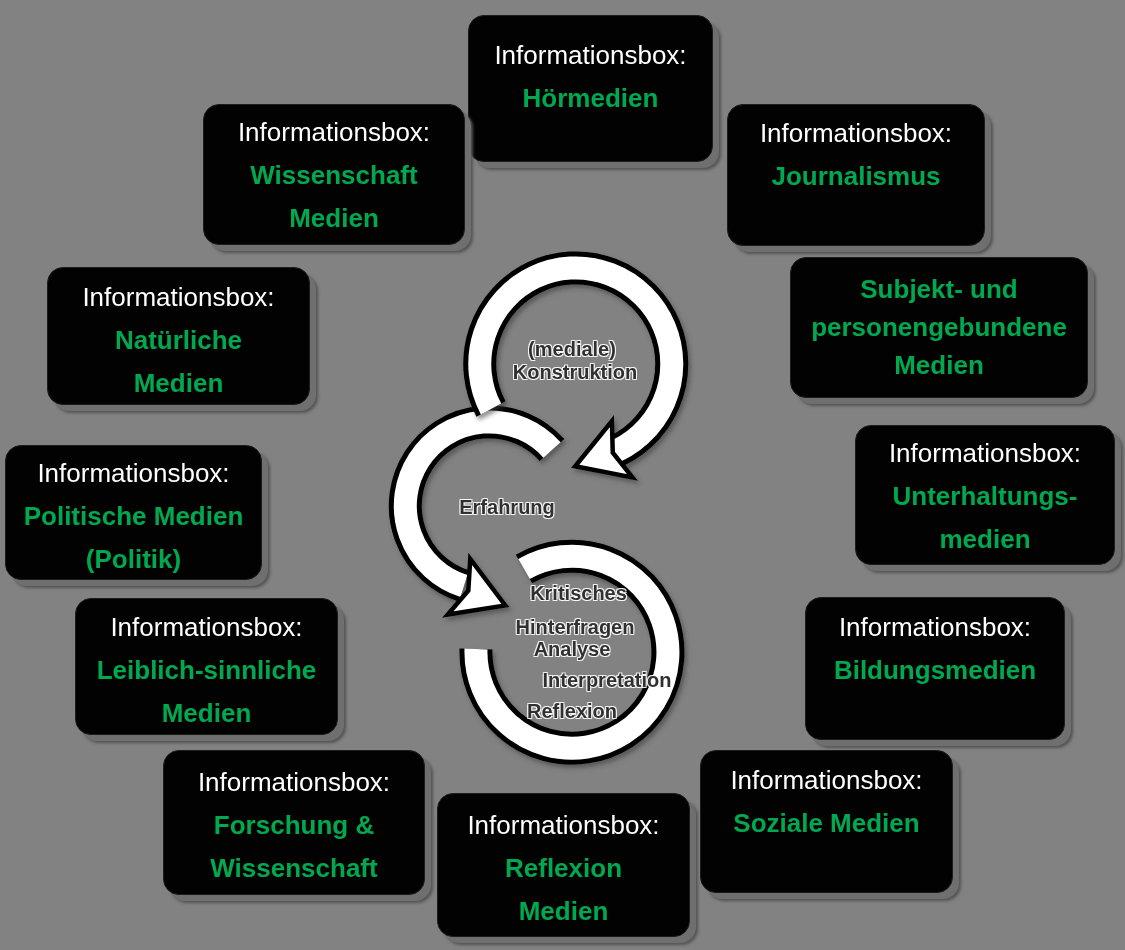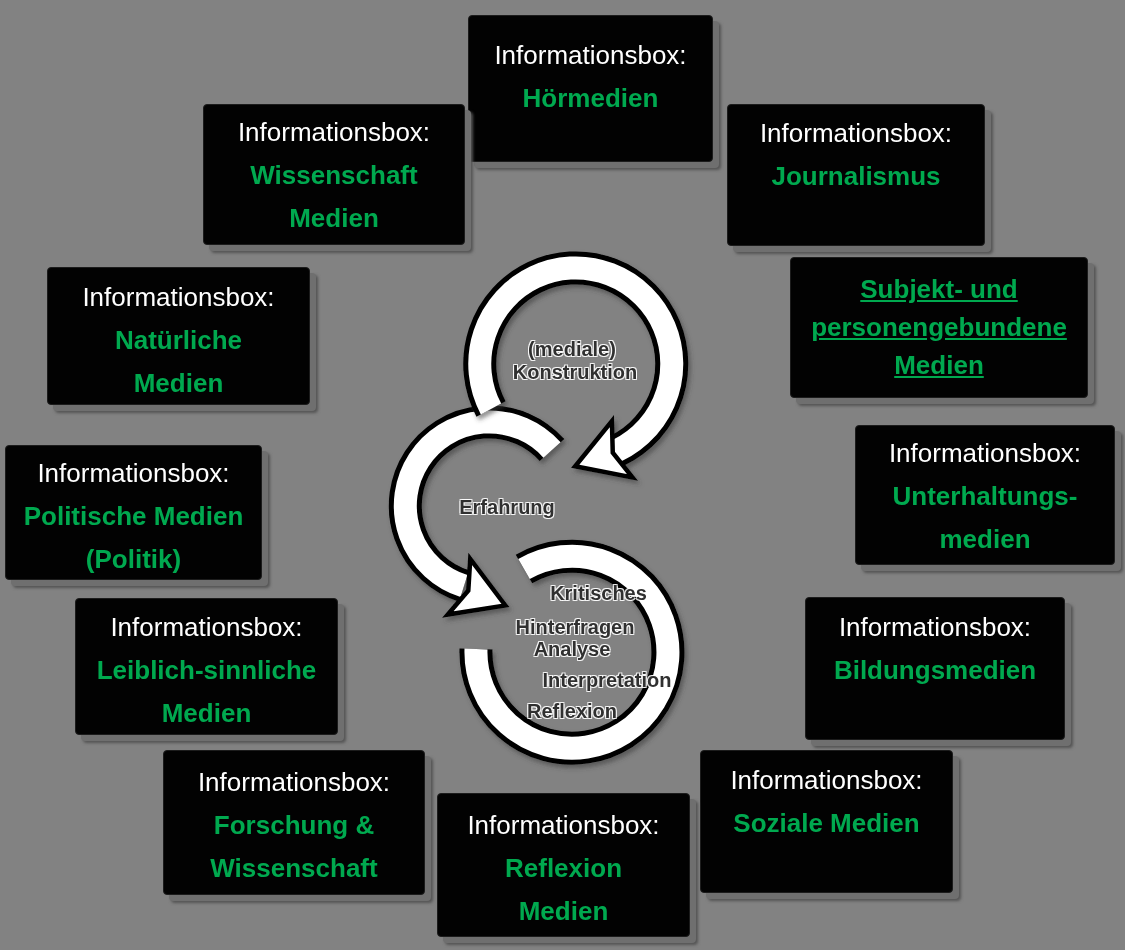--- a/index.html
+++ b/index.html
@@ -8,40 +8,40 @@
     width:1125px;height:950px;
     background:#828282;
     overflow:hidden;
     font-family:"Liberation Sans", sans-serif;
   }
   .ibox{
     position:absolute;
     box-sizing:border-box;
     background:#020202;
     border:1px solid #1c1c1c;
-    border-radius:4px;
+    border-radius:16px;
     box-shadow:6px 6px 0 #6f6f6f, 8px 8px 3px #545454;
     text-align:center;
     z-index:3;
   }
   .ibox-label{
     color:#ffffff;
     font-size:26px;
     line-height:43px;
     font-weight:400;
     white-space:nowrap;
   }
   .ibox-topic{
     color:#00a94f;
     font-size:26px;
     line-height:43px;
     font-weight:700;
     white-space:nowrap;
   }
-  .tight .ibox-topic{line-height:38px;text-decoration:underline;}
+  .tight .ibox-topic{line-height:38px;}
   #cycle-svg{
     position:absolute;left:0;top:0;z-index:1;
   }
   .ring-black{fill:none;stroke:#000000;stroke-width:33;stroke-linecap:butt;}
   .ring-white{fill:none;stroke:#ffffff;stroke-width:23;stroke-linecap:butt;}
   .arrowhead{fill:#ffffff;stroke:#000000;stroke-width:4.5;stroke-linejoin:miter;}
   .cycle-label{
     position:absolute;
     transform:translate(-50%,-50%);
     white-space:nowrap;
@@ -85,21 +85,21 @@
       <path class="ring-white" d="M 491 409 A 96 96 0 1 1 609 454"></path>
       <g transform="translate(609,454) rotate(160)">
         <polygon class="arrowhead" points="36,0 -14,-30 -4,0 -14,30"></polygon>
       </g>
     </g>
   </svg>
 
   <div class="cycle-label" style="left:572px;top:349px;">(mediale)</div>
   <div class="cycle-label" style="left:575px;top:372px;">Konstruktion</div>
   <div class="cycle-label" style="left:507px;top:507px;">Erfahrung</div>
-  <div class="cycle-label" style="left:595px;top:593px;padding-left:7px;">Kritisches</div>
+  <div class="cycle-label" style="left:575px;top:593px;padding-left:7px;">Kritisches</div>
   <div class="cycle-label" style="left:575px;top:617px;margin-top:10px;">Hinterfragen</div>
   <div class="cycle-label" style="left:572px;top:649px;">Analyse</div>
   <div class="cycle-label" style="left:607px;top:680px;">Interpretation</div>
   <div class="cycle-label" style="left:572px;top:711px;">Reflexion</div>
 
   <div class="ibox" style="left:468px;top:15px;width:245px;height:147px;padding-top:18px;">
     <div class="ibox-label">Informationsbox:</div>
     <div class="ibox-topic">Hörmedien</div>
   </div>
 

